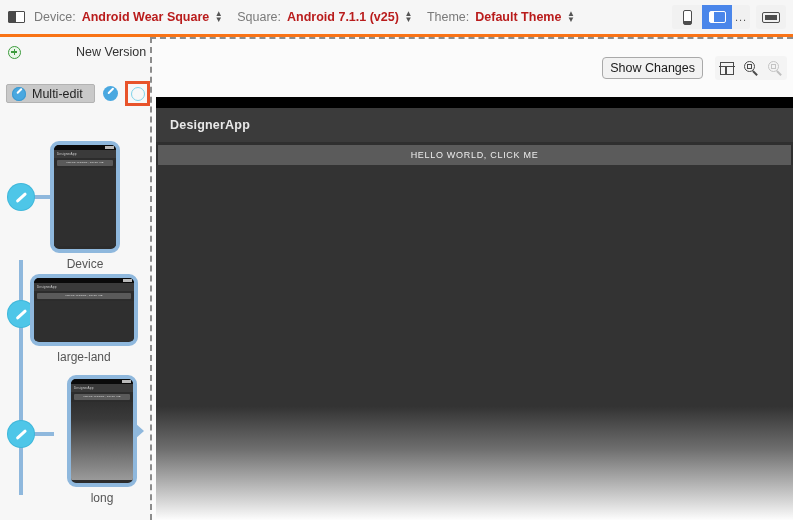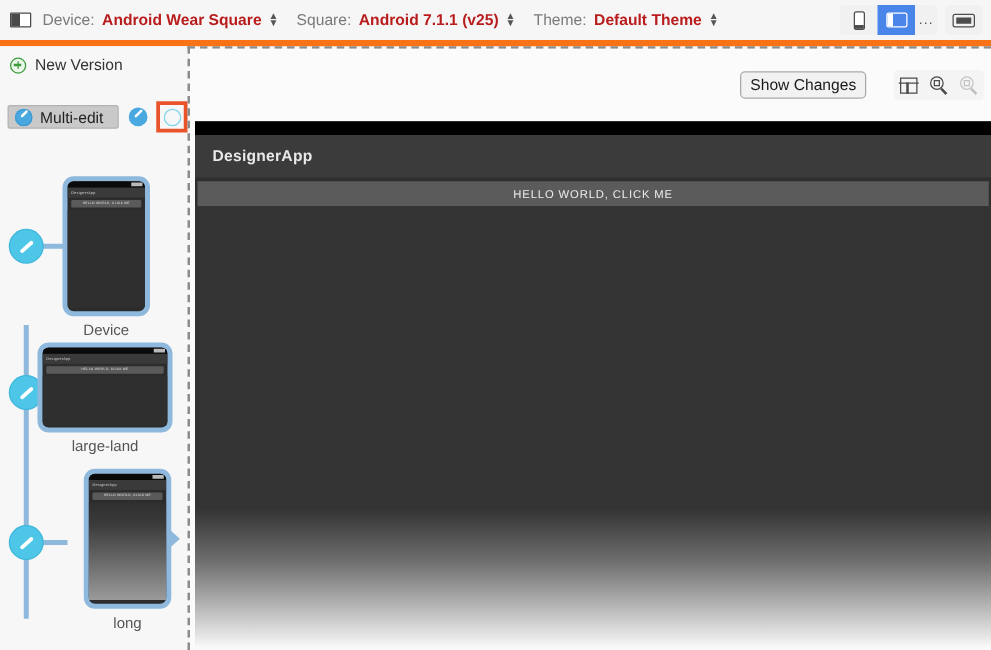--- a/index.html
+++ b/index.html
@@ -8,21 +8,21 @@
     font-family: "Liberation Sans", sans-serif;
     background: #f5f5f5;
     overflow: hidden;
   }
   #app { position: relative; width: 793px; height: 520px; background: #f7f7f7; }
 
   
   .toolbar {
     position: absolute; left: 0; top: 0; width: 793px; height: 37px;
     background: #f6f6f6;
-    border-bottom: 5px solid #f97316;
+    border-bottom: 3px solid #f97316;
     display: flex; align-items: center;
   }
   .tb-left { display: flex; align-items: center; padding-left: 8px; gap: 0px; }
   .tb-icon-device {
     width: 17px; height: 12px; border: 1.6px solid #4a4a4a; border-radius: 1px;
     background: linear-gradient(to right, #4a4a4a 0 46%, #fff 46% 100%);
     margin-right: 9px;
   }
   .tb-label { font-size: 12.5px; color: #7a7a7a; margin-right: 6px; }
   .tb-value { font-size: 12.5px; color: #b91c1c; font-weight: bold; }
@@ -66,21 +66,21 @@
   .sb-newver { margin-top: 4px; }
   .ico-plus {
     width: 13px; height: 13px; border-radius: 50%; border: 1.6px solid #3d9b3d;
     background: #eaf7ea; position: relative; margin-right: 7px; flex: none;
   }
   .ico-plus::before, .ico-plus::after {
     content:""; position:absolute; background:#3d9b3d;
   }
   .ico-plus::before { left: 2px; top: 4.7px; width: 6px; height: 1.6px; }
   .ico-plus::after  { top: 2px; left: 4.7px; height: 6px; width: 1.6px; }
-  .sb-text { font-size: 12.5px; color: #333; }
+  .sb-text { font-size: 12.5px; color: #333; margin-left: 48px; }
 
   .multiedit-row { margin-top: 18px; padding-left: 0; display:flex; align-items:center; }
   .multiedit-btn {
     margin-left: 6px; width: 98px; height: 19px; background: #c9c9c9;
     border: 1px solid #b3b3b3; border-radius: 2px;
     display: flex; align-items: center; padding-left: 5px; cursor: pointer;
   }
   .pencil-badge {
     width: 14px; height: 14px; border-radius: 50%; background: #4aa8e0;
     position: relative; flex: none; margin-right: 6px;
@@ -142,21 +142,21 @@
   .thumb-arrow {
     position: absolute; width: 0; height: 0;
     border-top: 8px solid transparent; border-bottom: 8px solid transparent;
     border-left: 9px solid #8fb8dd;
   }
 
   
   .main { position: absolute; left: 152px; top: 39px; width: 641px; height: 481px; background: #fbfbfb; }
 
   .main-toolbar {
-    position: absolute; right: 6px; top: 17px; display: flex; align-items: center; gap: 22px;
+    position: absolute; right: 6px; top: 17px; display: flex; align-items: center; gap: 12px;
   }
   .show-changes {
     height: 22px; padding: 0 7px; background: #f2f2f2; border: 1px solid #a9a9a9;
     border-radius: 4px; font-size: 12.5px; color: #1a1a1a; line-height: 20px; cursor: pointer;
   }
   .zgroup { display: flex; align-items: center; background: #f4f4f4; border-radius: 3px; height: 24px; }
   .zbtn { width: 24px; height: 24px; display:flex; align-items:center; justify-content:center; cursor:pointer; }
   .ico-layout { width: 14px; height: 13px; border: 1.6px solid #4a4a4a; position: relative; }
   .ico-layout::before { content:""; position:absolute; left:-1.6px; right:-1.6px; top:3.2px; height:1.6px; background:#4a4a4a;}
   .ico-layout::after { content:""; position:absolute; top:3.2px; bottom:-1.6px; left:4.4px; width:1.6px; background:#4a4a4a;}

